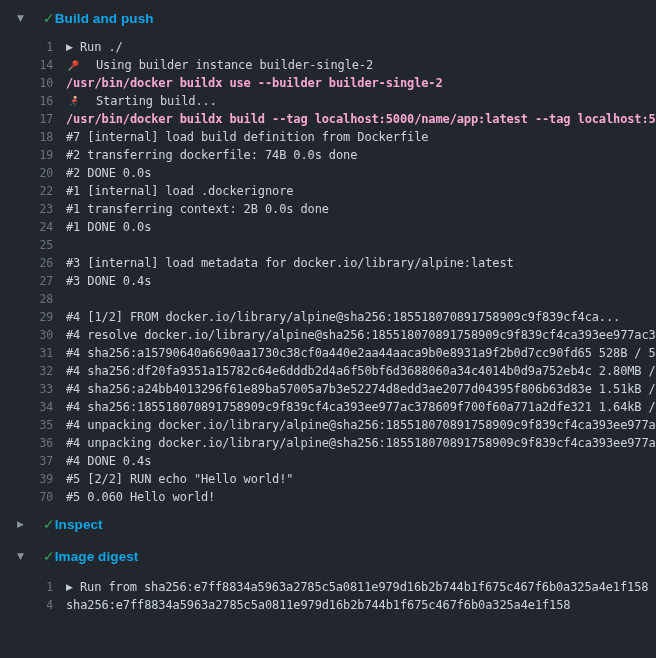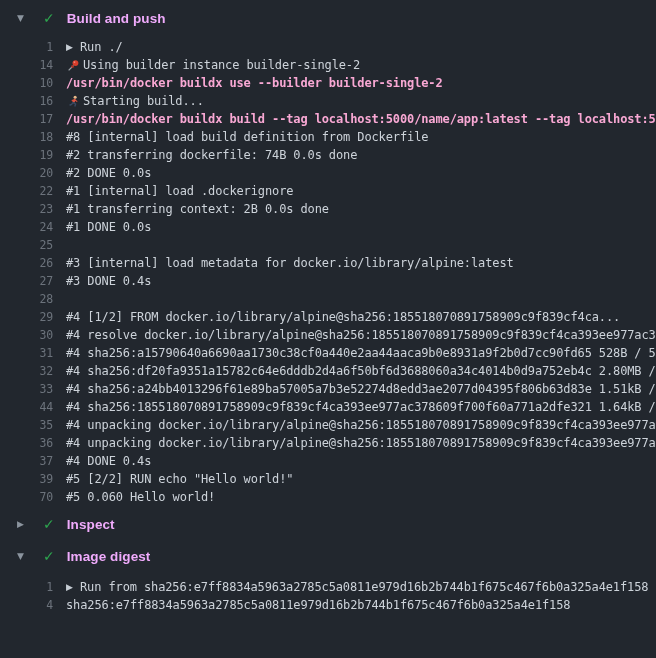--- a/index.html
+++ b/index.html
@@ -33,22 +33,22 @@
   .check {
     margin-left: 14px;
     color: #2da44e;
     font-size: 14px;
     font-weight: bold;
     line-height: 1;
     flex: 0 0 auto;
     font-family: "DejaVu Sans", sans-serif;
   }
   .sec-label {
-    margin-left: 12px;
-    color: #f0abfc;
+    margin-left: 0;
+    color: #0ea5e9;
     font-size: 13.5px;
     font-weight: bold;
     letter-spacing: 0.1px;
   }
 
   
   .lines { padding: 2px 0; }
   .lines.digest-lines { padding-top: 6px; }
   .log-line {
     height: 18px;
@@ -75,21 +75,21 @@
   .lt.command { color: #f9a8d4; font-weight: bold; }
   .line-icon {
     flex: 0 0 auto;
     margin-left: 13px;
     width: 14px;
     height: 14px;
     display: inline-flex;
     align-items: center;
     justify-content: center;
   }
-  .line-icon + .lt { margin-left: 3px; }
+  .line-icon + .lt { margin-left: 16px; }
   .run-chev {
     flex: 0 0 auto;
     margin-left: 13px;
     width: 11px;
     color: #c6cdd4;
     font-size: 9px;
     line-height: 1;
     cursor: pointer;
     font-family: "DejaVu Sans", sans-serif;
   }
@@ -139,21 +139,21 @@
             </svg>
           </span>
           <span class="lt">Starting build...</span>
         </div>
         <div class="log-line">
           <span class="ln">17</span>
           <span class="lt command">/usr/bin/docker buildx build --tag localhost:5000/name/app:latest --tag localhost:5000</span>
         </div>
         <div class="log-line">
           <span class="ln">18</span>
-          <span class="lt">#8 [internal] load build definition from Dockerfile</span>
+          <span class="lt">#7 [internal] load build definition from Dockerfile</span>
         </div>
         <div class="log-line">
           <span class="ln">19</span>
           <span class="lt">#2 transferring dockerfile: 74B 0.0s done</span>
         </div>
         <div class="log-line">
           <span class="ln">20</span>
           <span class="lt">#2 DONE 0.0s</span>
         </div>
         <div class="log-line">
@@ -198,21 +198,21 @@
         </div>
         <div class="log-line">
           <span class="ln">32</span>
           <span class="lt">#4 sha256:df20fa9351a15782c64e6dddb2d4a6f50bf6d3688060a34c4014b0d9a752eb4c 2.80MB / 2.80MB</span>
         </div>
         <div class="log-line">
           <span class="ln">33</span>
           <span class="lt">#4 sha256:a24bb4013296f61e89ba57005a7b3e52274d8edd3ae2077d04395f806b63d83e 1.51kB / 1.51kB</span>
         </div>
         <div class="log-line">
-          <span class="ln">44</span>
+          <span class="ln">34</span>
           <span class="lt">#4 sha256:185518070891758909c9f839cf4ca393ee977ac378609f700f60a771a2dfe321 1.64kB / 1.64kB</span>
         </div>
         <div class="log-line">
           <span class="ln">35</span>
           <span class="lt">#4 unpacking docker.io/library/alpine@sha256:185518070891758909c9f839cf4ca393ee977ac378609f700f60a771a2dfe321</span>
         </div>
         <div class="log-line">
           <span class="ln">36</span>
           <span class="lt">#4 unpacking docker.io/library/alpine@sha256:185518070891758909c9f839cf4ca393ee977ac378609f700f60a771a2dfe321</span>
         </div>

